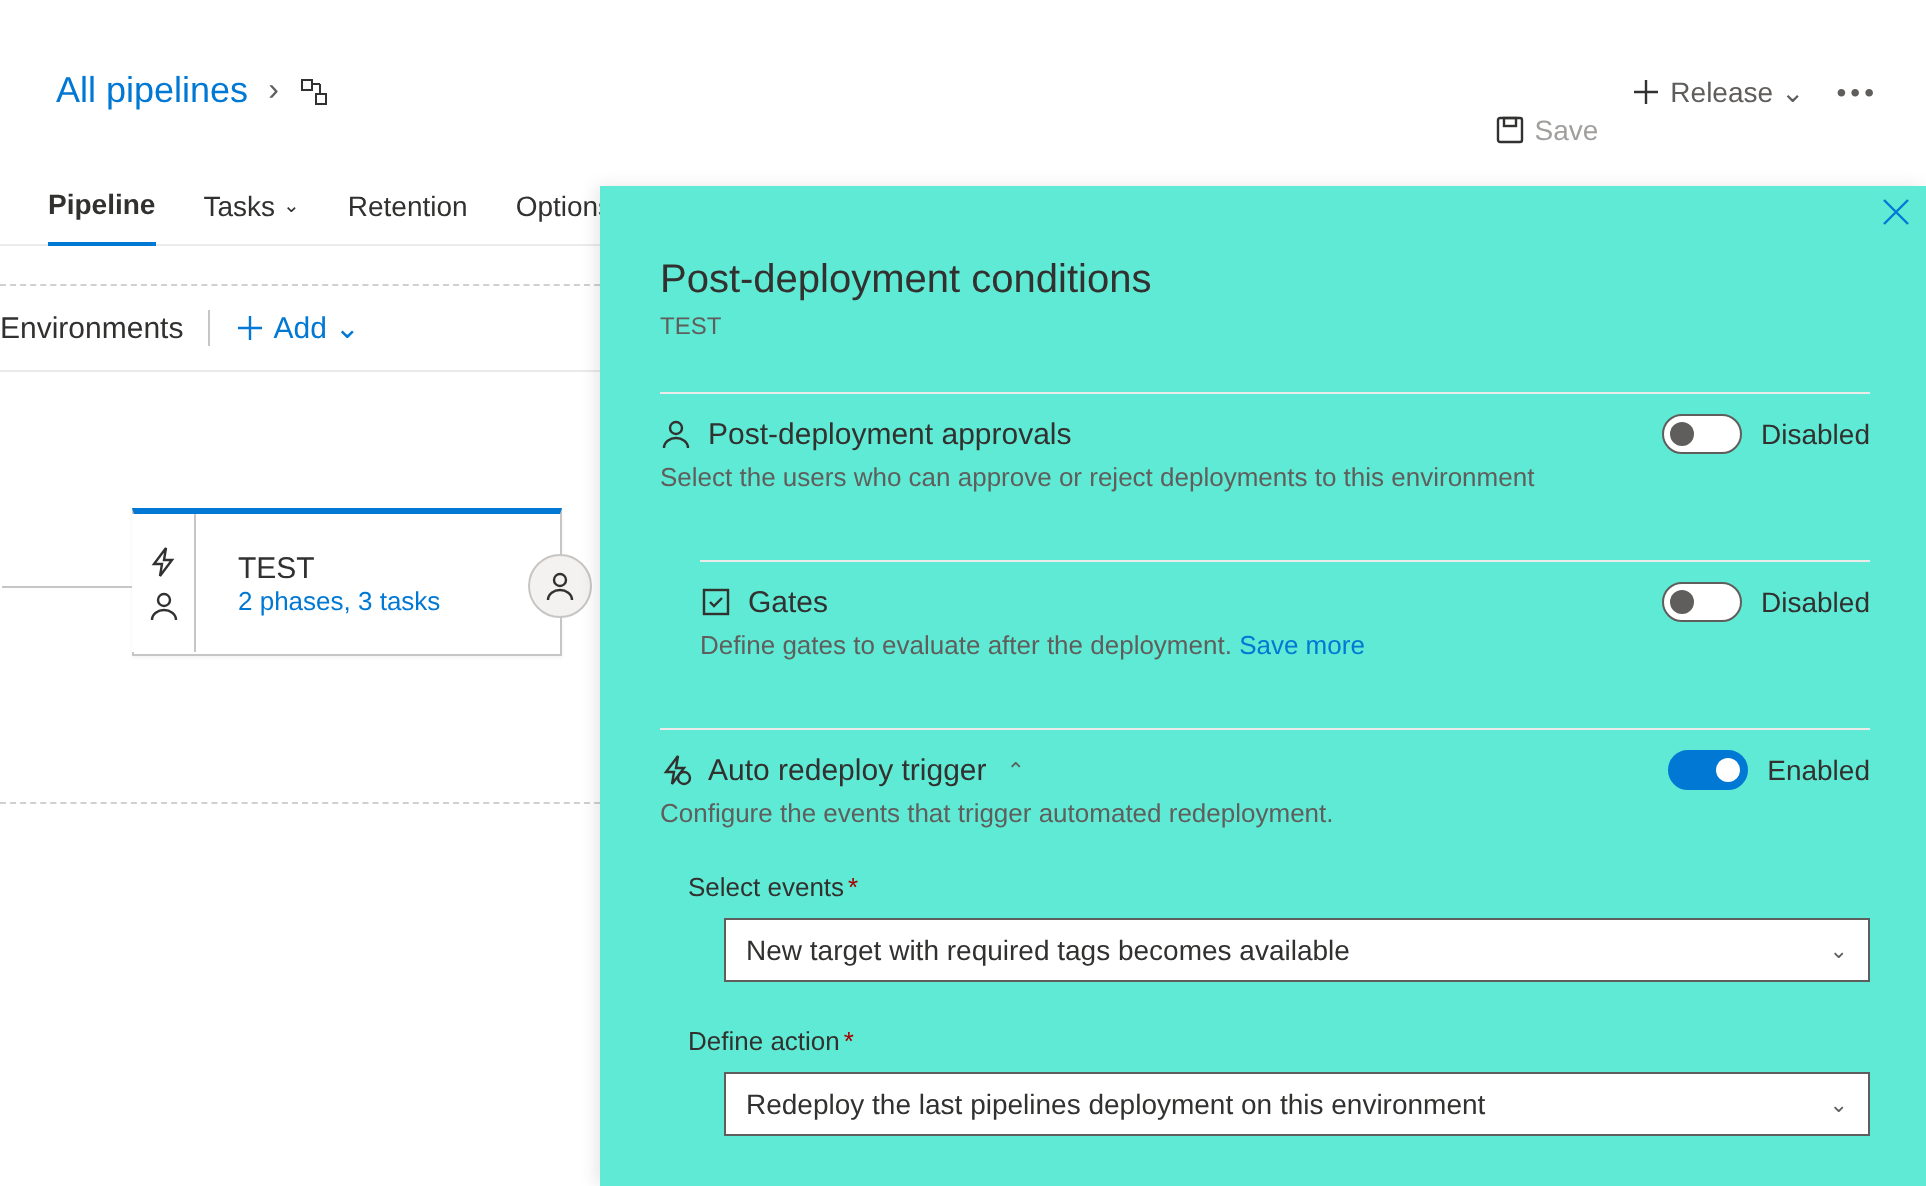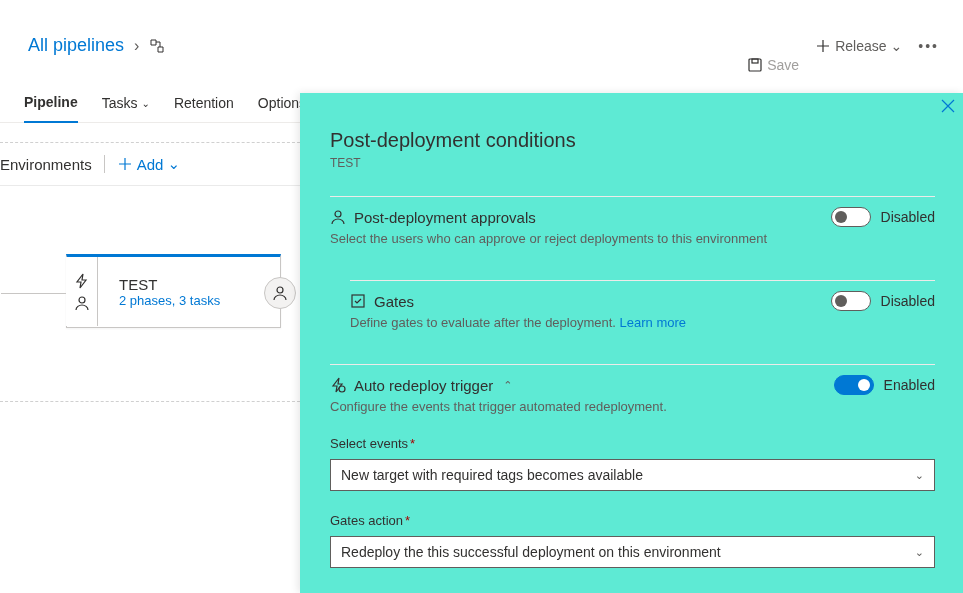--- a/index.html
+++ b/index.html
@@ -169,26 +169,26 @@
   .toggle.off { background:#fff; border:1px solid #605e5c;}
   .toggle.off::after{
     content:""; position:absolute; width:12px;height:12px;border-radius:50%;
     background:#605e5c; top:3px; left:3px;
   }
   .toggle.on { background:#0078d4; border:1px solid #0078d4;}
   .toggle.on::after{
     content:""; position:absolute; width:12px;height:12px;border-radius:50%;
     background:#fff; top:3px; right:3px;
   }
-  .form-label { font-size:13px; color:#323130; margin-top:18px; margin-bottom:4px;}
+  .form-label { font-size:13px; color:#323130; margin-top:18px; margin-bottom:4px;margin-left:14px;}
   .required { color:#a80000; margin-left:2px;}
   .dropdown {
     border:1px solid #605e5c; height:32px; display:flex; align-items:center;
     justify-content:space-between; padding:0 10px; font-size:14px; color:#323130;
-    cursor:pointer; background:#fff;
+    cursor:pointer; background:#fff;margin-left:32px;
   }
   .dropdown .chev { font-size:11px; color:#605e5c;}
   .icon-svg { width:16px; height:16px; flex-shrink:0; fill:none; stroke:#323130; stroke-width:1.2;}
   .section-chev { font-size:11px; color:#605e5c; margin-left:2px;}
 </style>
 </head>
 <body>
 
 <div class="breadcrumb-row">
   <div class="breadcrumb-left">
@@ -302,21 +302,21 @@
             <path d="M5 8l2 2 4-4"></path>
           </svg>
         <span>Gates</span>
       </div>
       <div class="toggle-wrap">
         <div class="toggle off"></div>
         <span>Disabled</span>
       </div>
     </div>
     <div class="section-desc">
-      <span>Define gates to evaluate after the deployment. </span><a>Learn more</a>
+      <span>Define gates to evaluate after the deployment. </span><a>Save more</a>
     </div>
   </div>
 
   <div class="section" style="margin-top:18px;">
     <div class="section-header">
       <div class="section-title">
         <svg class="icon-svg" viewBox="0 0 16 16">
             <path d="M9 1L3 9h4l-1 6 6-8H8z"></path>
             <circle cx="12" cy="12" r="3"></circle>
           </svg>
@@ -332,20 +332,20 @@
 
     <div class="form-label">
       <span>Select events</span><span class="required">*</span>
     </div>
     <div class="dropdown">
       <span>New target with required tags becomes available</span>
       <span class="chev">⌄</span>
     </div>
 
     <div class="form-label">
-      <span>Gates action</span><span class="required">*</span>
+      <span>Define action</span><span class="required">*</span>
     </div>
     <div class="dropdown">
-      <span>Redeploy the this successful deployment on this environment</span>
+      <span>Redeploy the last pipelines deployment on this environment</span>
       <span class="chev">⌄</span>
     </div>
   </div>
 </div>
 
 </body></html>

